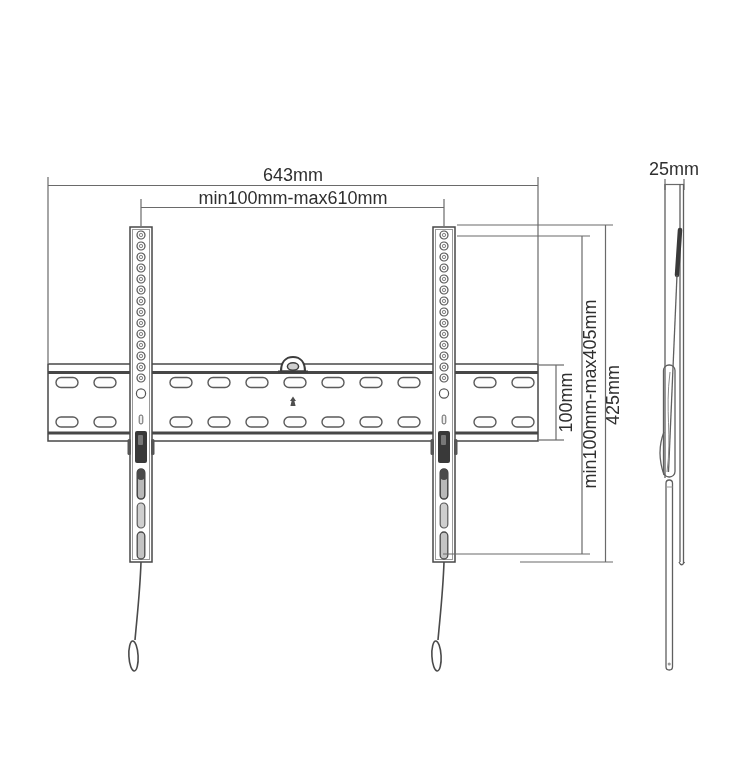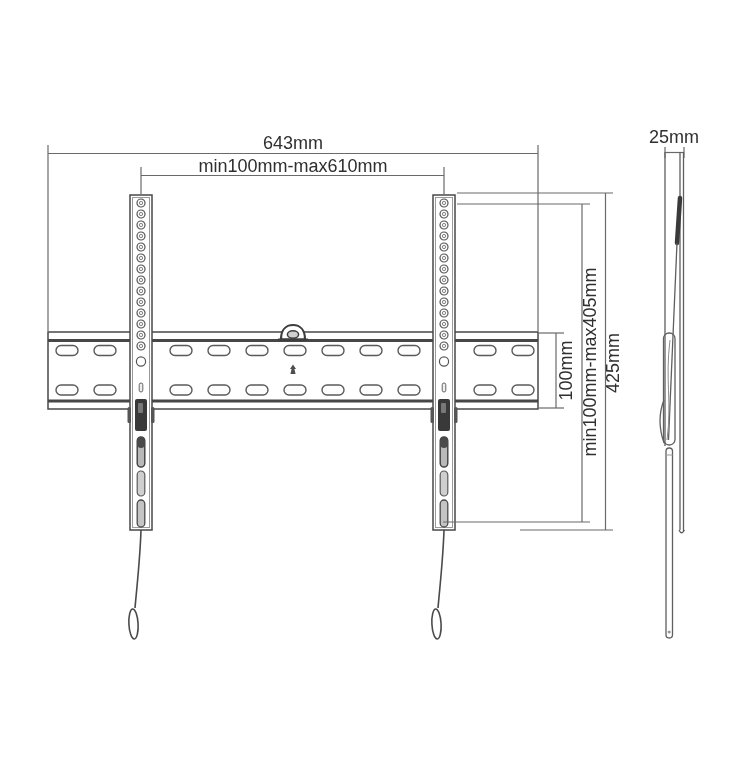--- a/index.html
+++ b/index.html
@@ -1,17 +1,17 @@
 <!DOCTYPE html>
 <html><head>
 <meta charset="utf-8">
 <style>
   html,body{margin:0;padding:0;background:#ffffff;}
   .stage{position:relative;width:746px;height:673px;background:#ffffff;overflow:hidden;
-         font-family:"Liberation Sans", sans-serif;}
+         font-family:"Liberation Sans", sans-serif;margin-top:32px;}
   svg{display:block;}
   text{fill:#2f2f2f;font-family:"Liberation Sans",sans-serif;font-size:18px;}
   .dim{stroke:#6a6a6a;stroke-width:1.2;fill:none;}
   .ln{stroke:#6a6a6a;stroke-width:1.4;fill:none;}
   .thick{stroke:#474747;stroke-width:2.8;fill:none;}
   .outline{stroke:#484848;stroke-width:1.5;fill:#ffffff;}
   .inner{stroke:#9a9a9a;stroke-width:1;fill:none;}
   .hole{stroke:#555555;stroke-width:1.2;fill:#ffffff;}
   .holeIn{stroke:#888888;stroke-width:1;fill:#eeeeee;}
   .slot{stroke:#5a5a5a;stroke-width:1.4;fill:#fdfdfd;}

